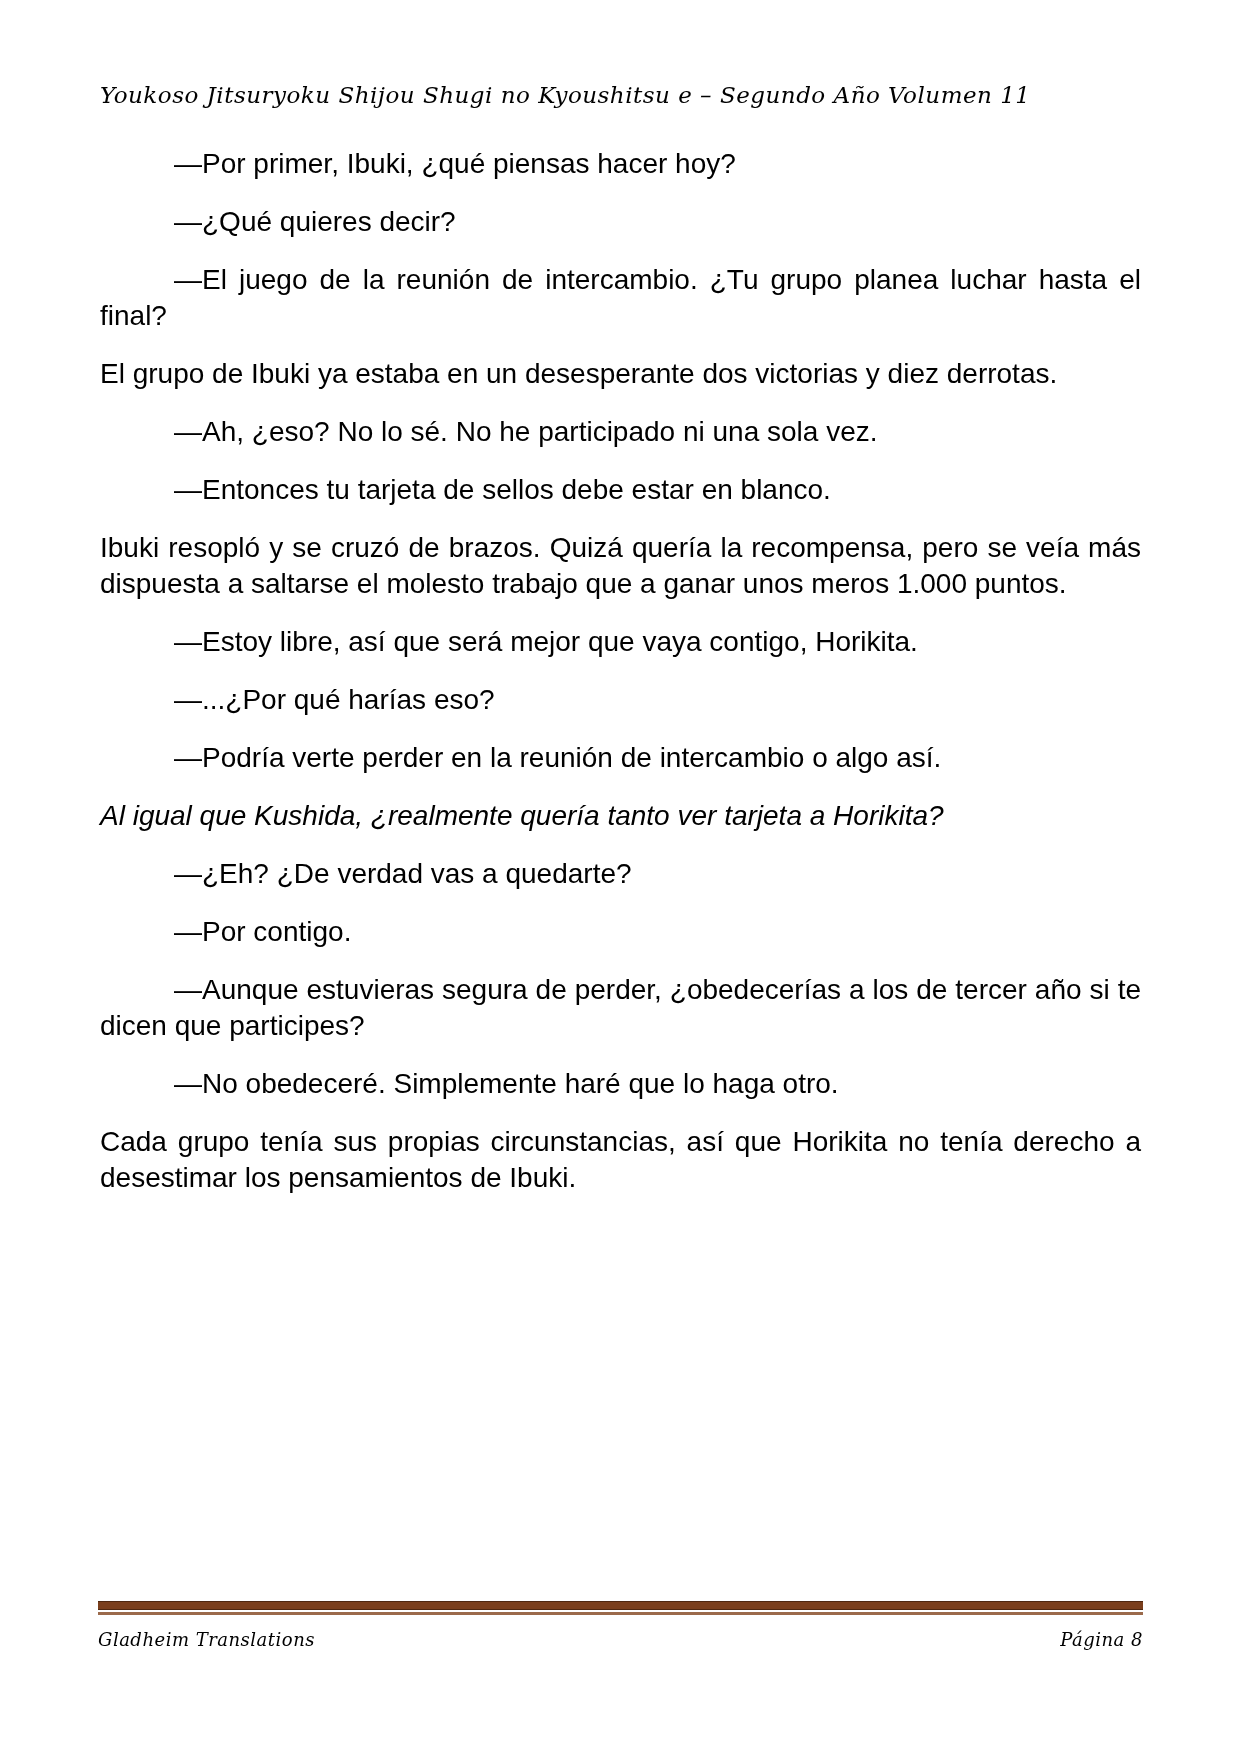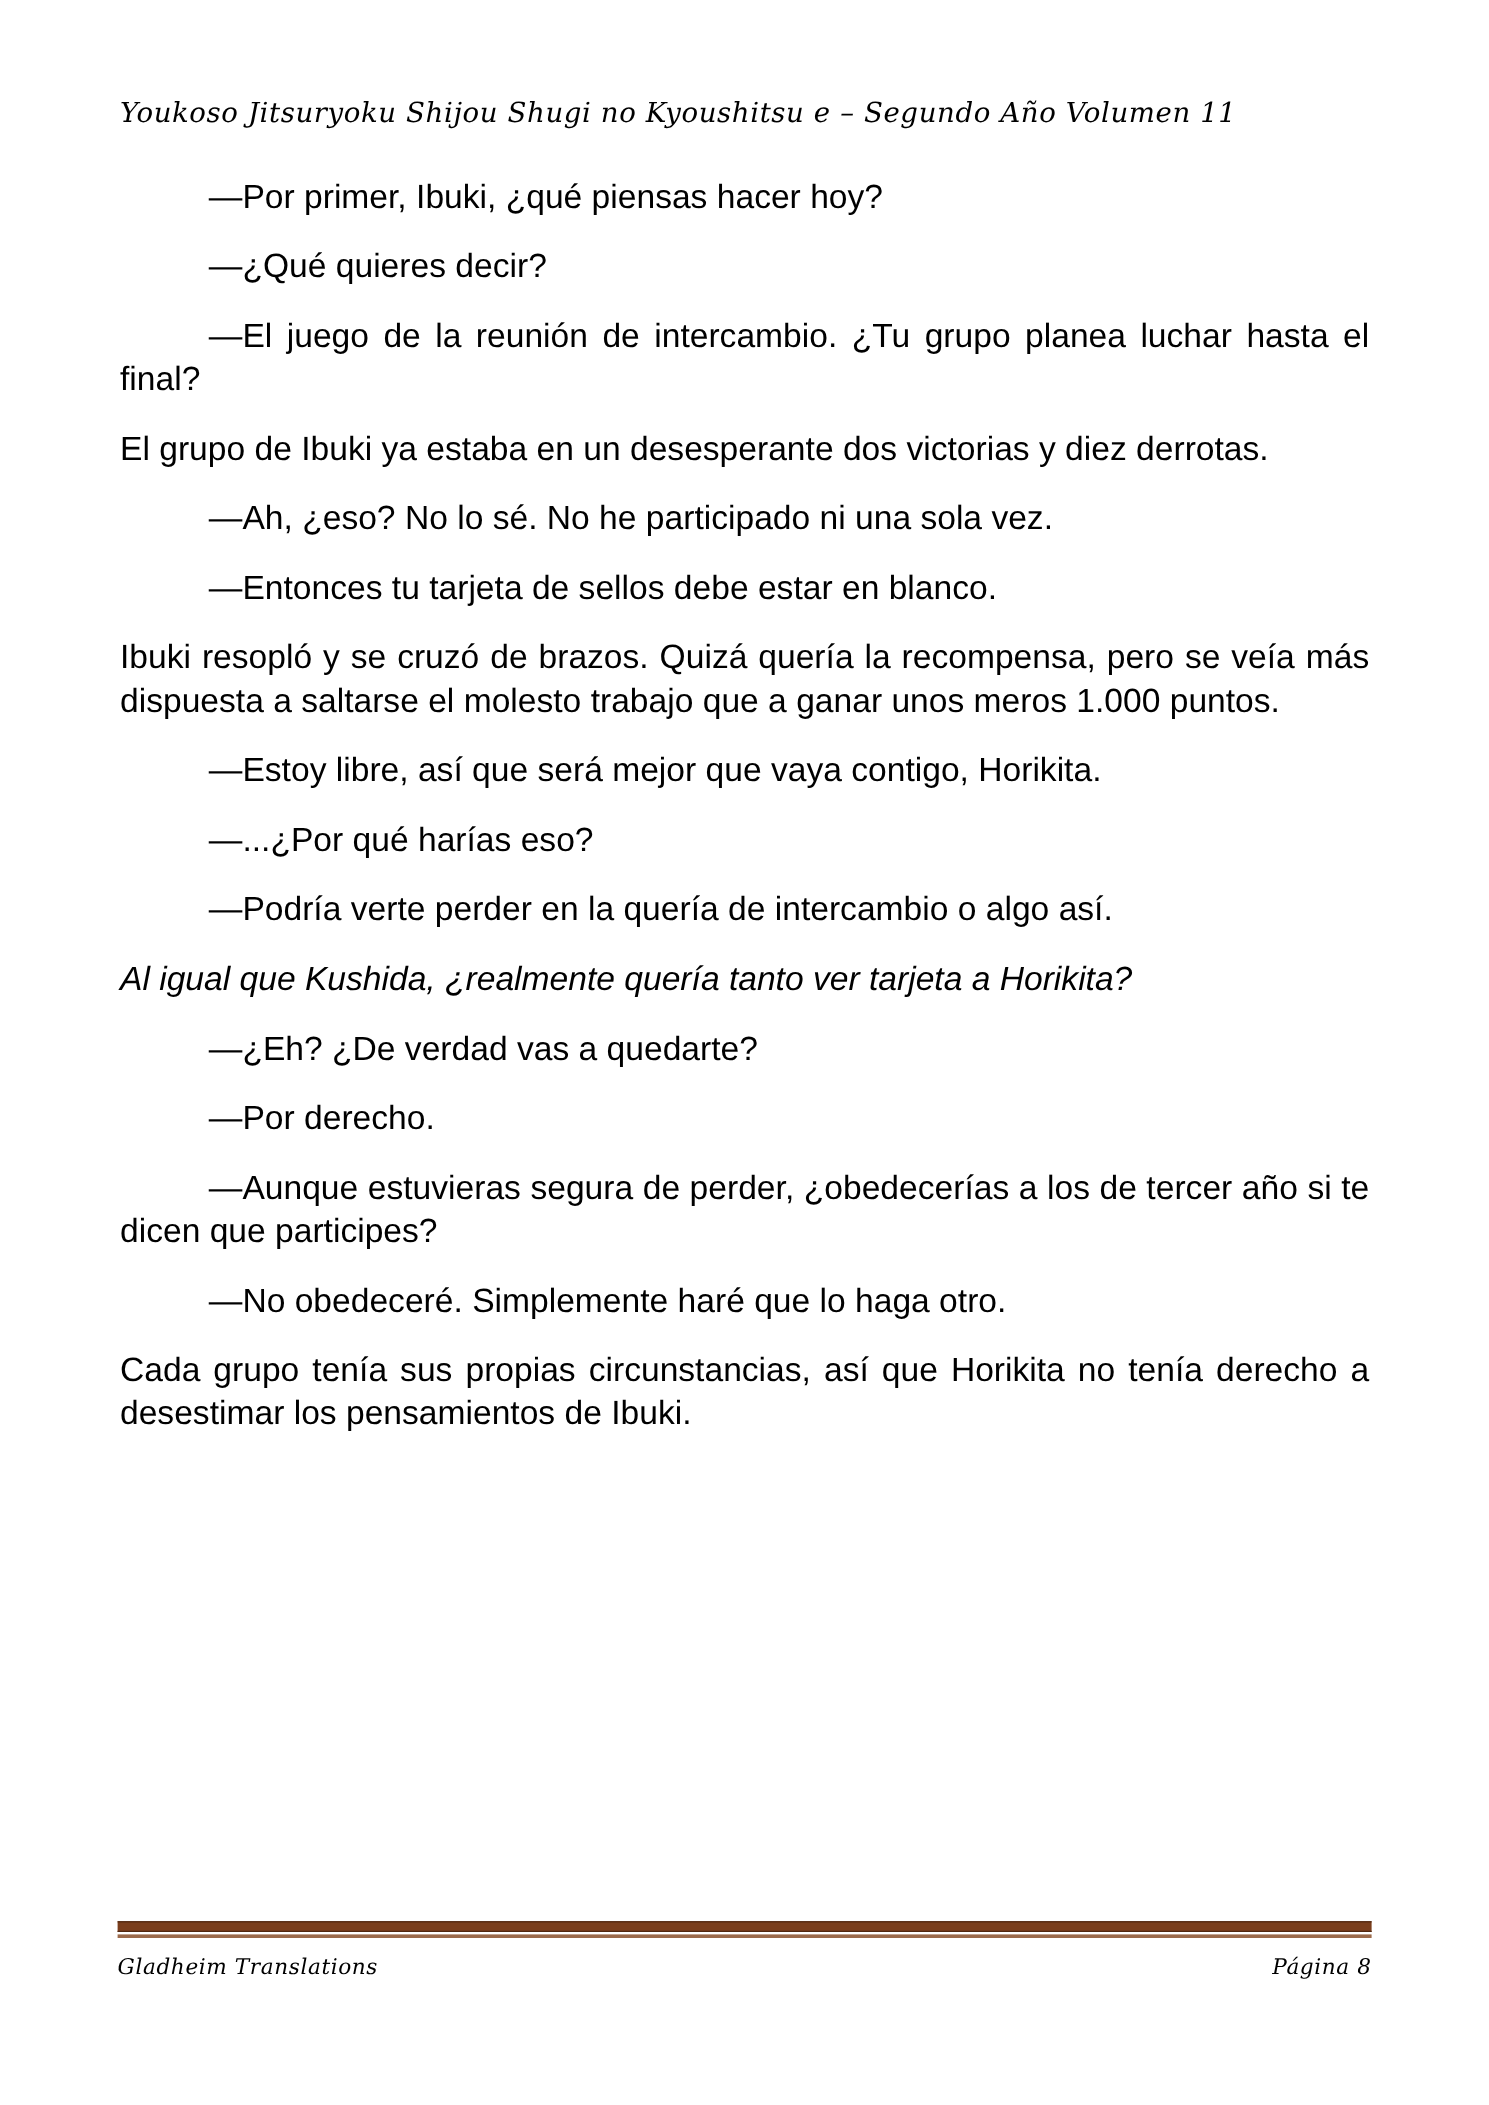--- a/index.html
+++ b/index.html
@@ -80,24 +80,24 @@
   <div class="content" id="paragraphs">
       <p class="para dialogue">—Por primer, Ibuki, ¿qué piensas hacer hoy?</p>
       <p class="para dialogue">—¿Qué quieres decir?</p>
       <p class="para dialogue">—El juego de la reunión de intercambio. ¿Tu grupo planea luchar hasta el final?</p>
       <p class="para narration">El grupo de Ibuki ya estaba en un desesperante dos victorias y diez derrotas.</p>
       <p class="para dialogue">—Ah, ¿eso? No lo sé. No he participado ni una sola vez.</p>
       <p class="para dialogue">—Entonces tu tarjeta de sellos debe estar en blanco.</p>
       <p class="para narration">Ibuki resopló y se cruzó de brazos. Quizá quería la recompensa, pero se veía más dispuesta a saltarse el molesto trabajo que a ganar unos meros 1.000 puntos.</p>
       <p class="para dialogue">—Estoy libre, así que será mejor que vaya contigo, Horikita.</p>
       <p class="para dialogue">—...¿Por qué harías eso?</p>
-      <p class="para dialogue">—Podría verte perder en la quería de intercambio o algo así.</p>
+      <p class="para dialogue">—Podría verte perder en la reunión de intercambio o algo así.</p>
       <p class="para thought">Al igual que Kushida, ¿realmente quería tanto ver tarjeta a Horikita?</p>
       <p class="para dialogue">—¿Eh? ¿De verdad vas a quedarte?</p>
-      <p class="para dialogue">—Por derecho.</p>
+      <p class="para dialogue">—Por contigo.</p>
       <p class="para dialogue">—Aunque estuvieras segura de perder, ¿obedecerías a los de tercer año si te dicen que participes?</p>
       <p class="para dialogue">—No obedeceré. Simplemente haré que lo haga otro.</p>
       <p class="para narration">Cada grupo tenía sus propias circunstancias, así que Horikita no tenía derecho a desestimar los pensamientos de Ibuki.</p>
     </div>
 
   <div class="footer">
     <div>
       <div class="rule-thick" style="background: rgb(122, 62, 28);"></div>
       <div class="rule-thin" style="background: rgb(155, 106, 75);"></div>
     </div>

